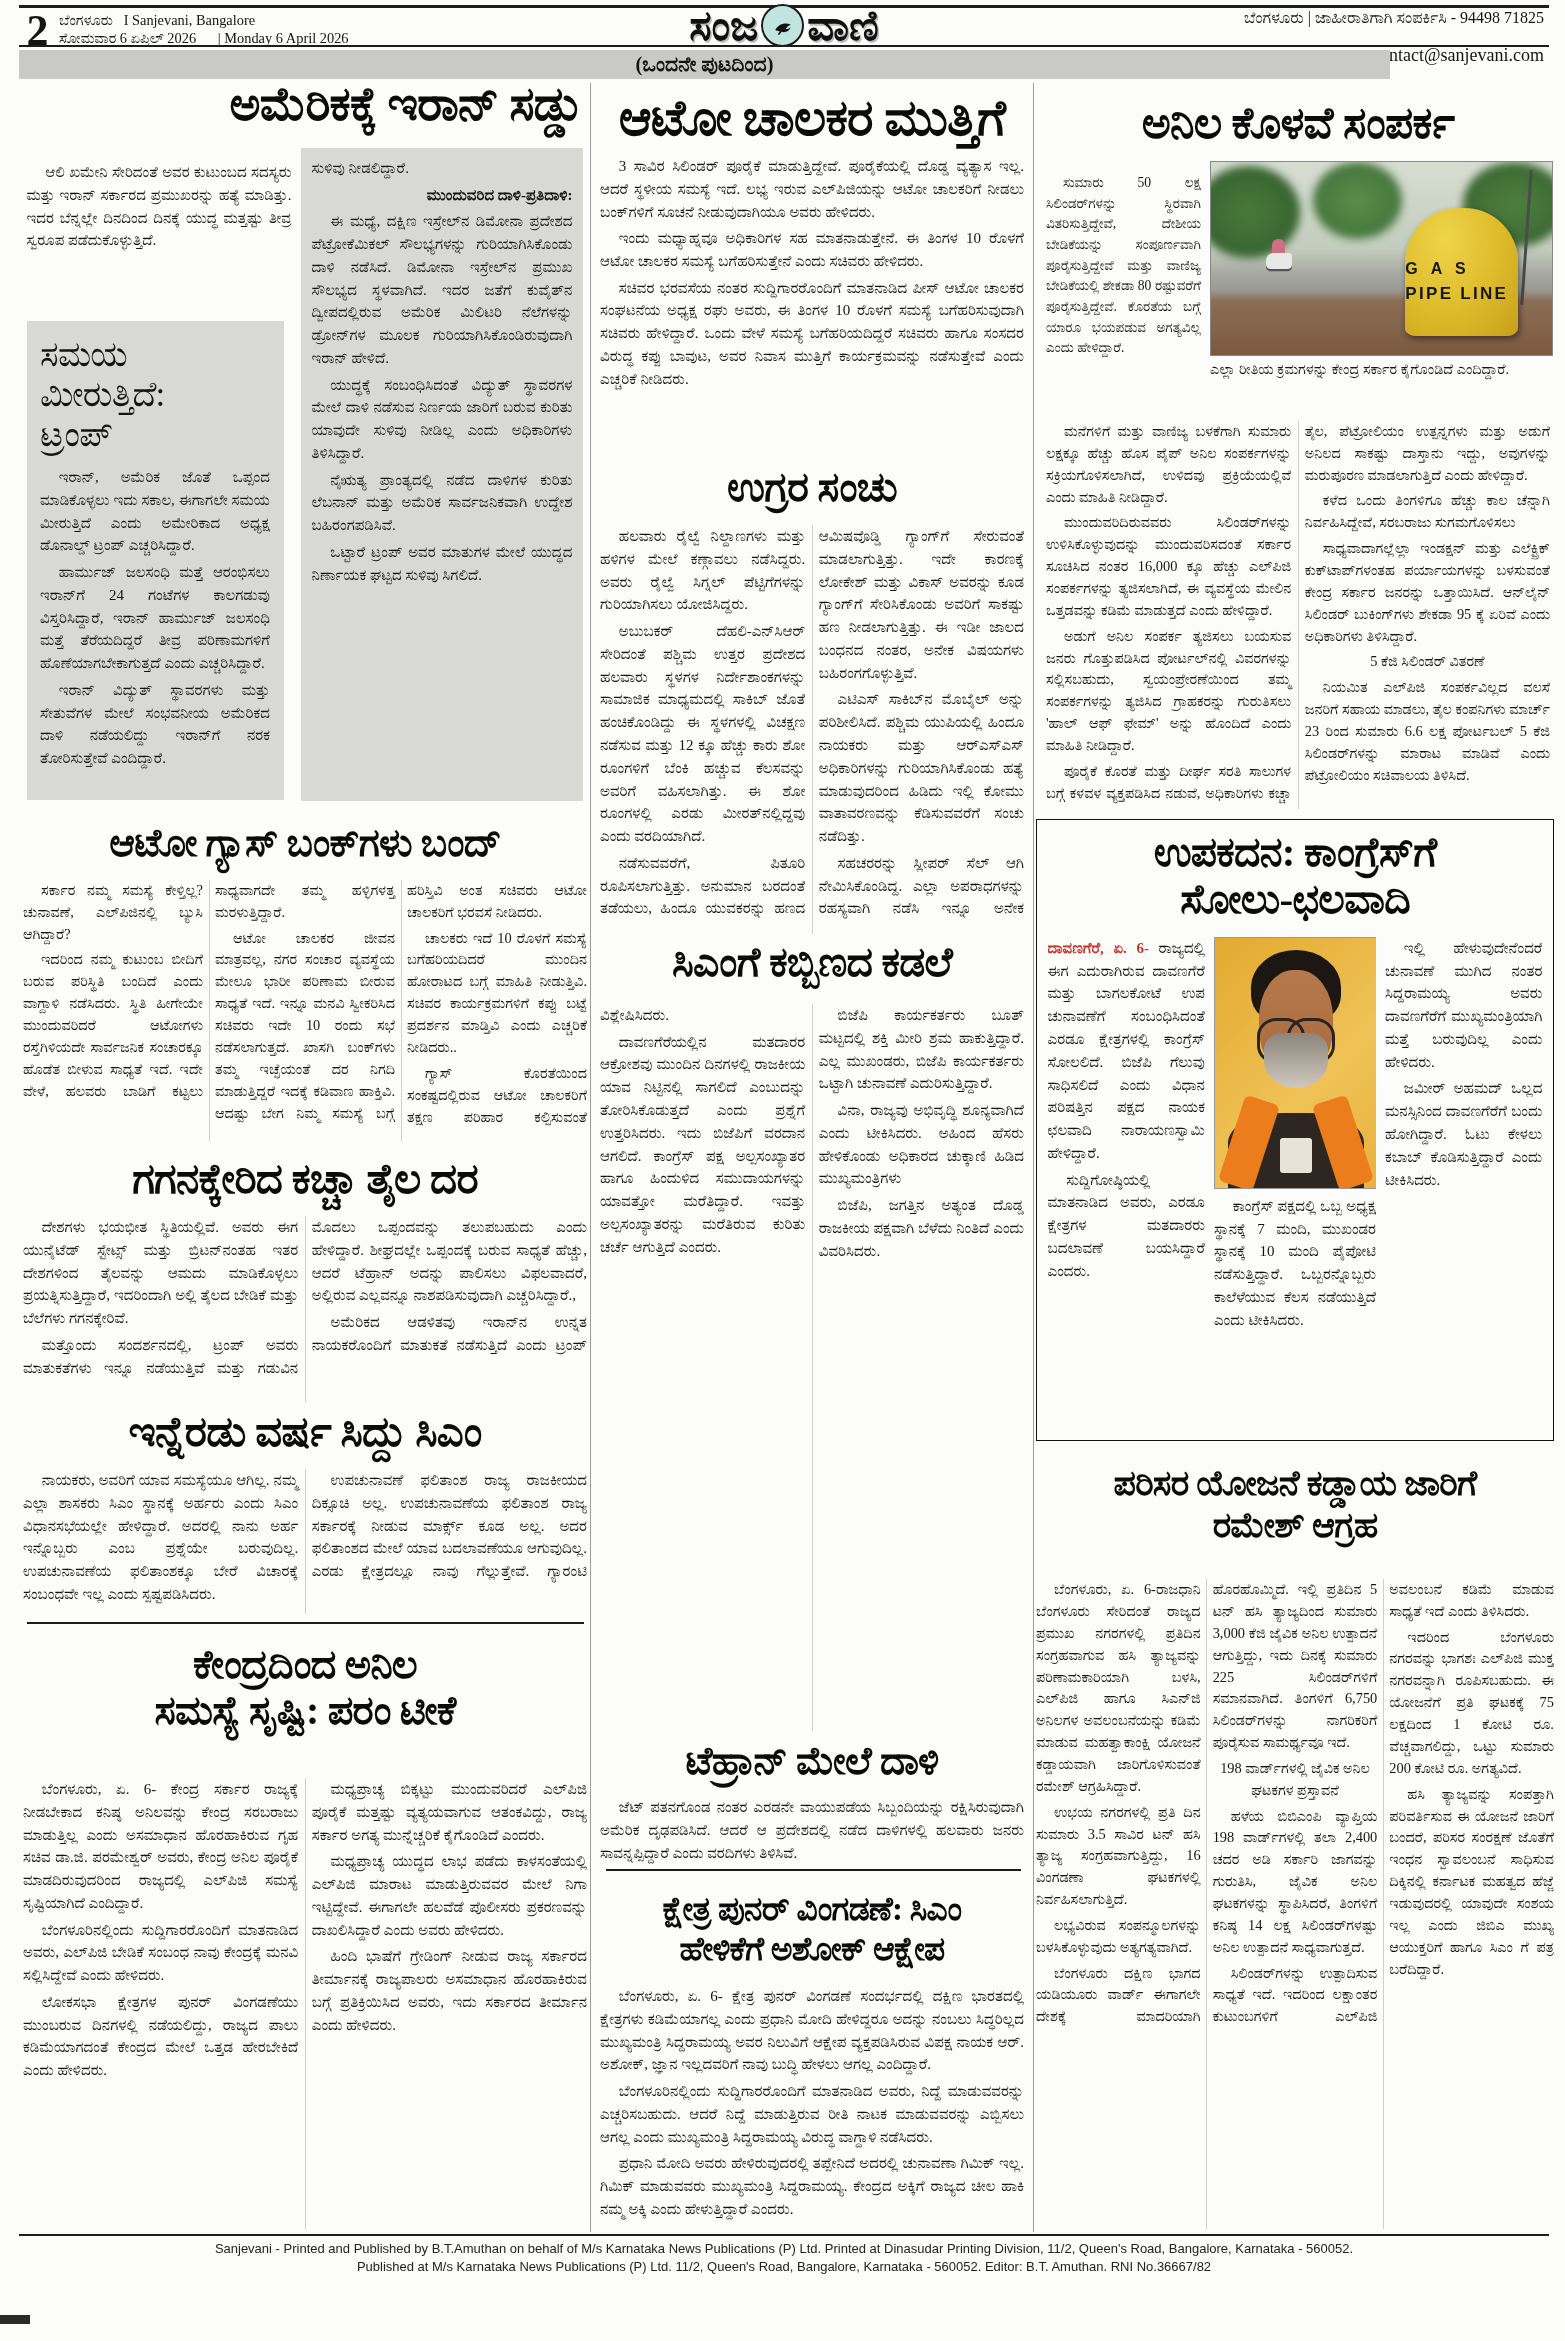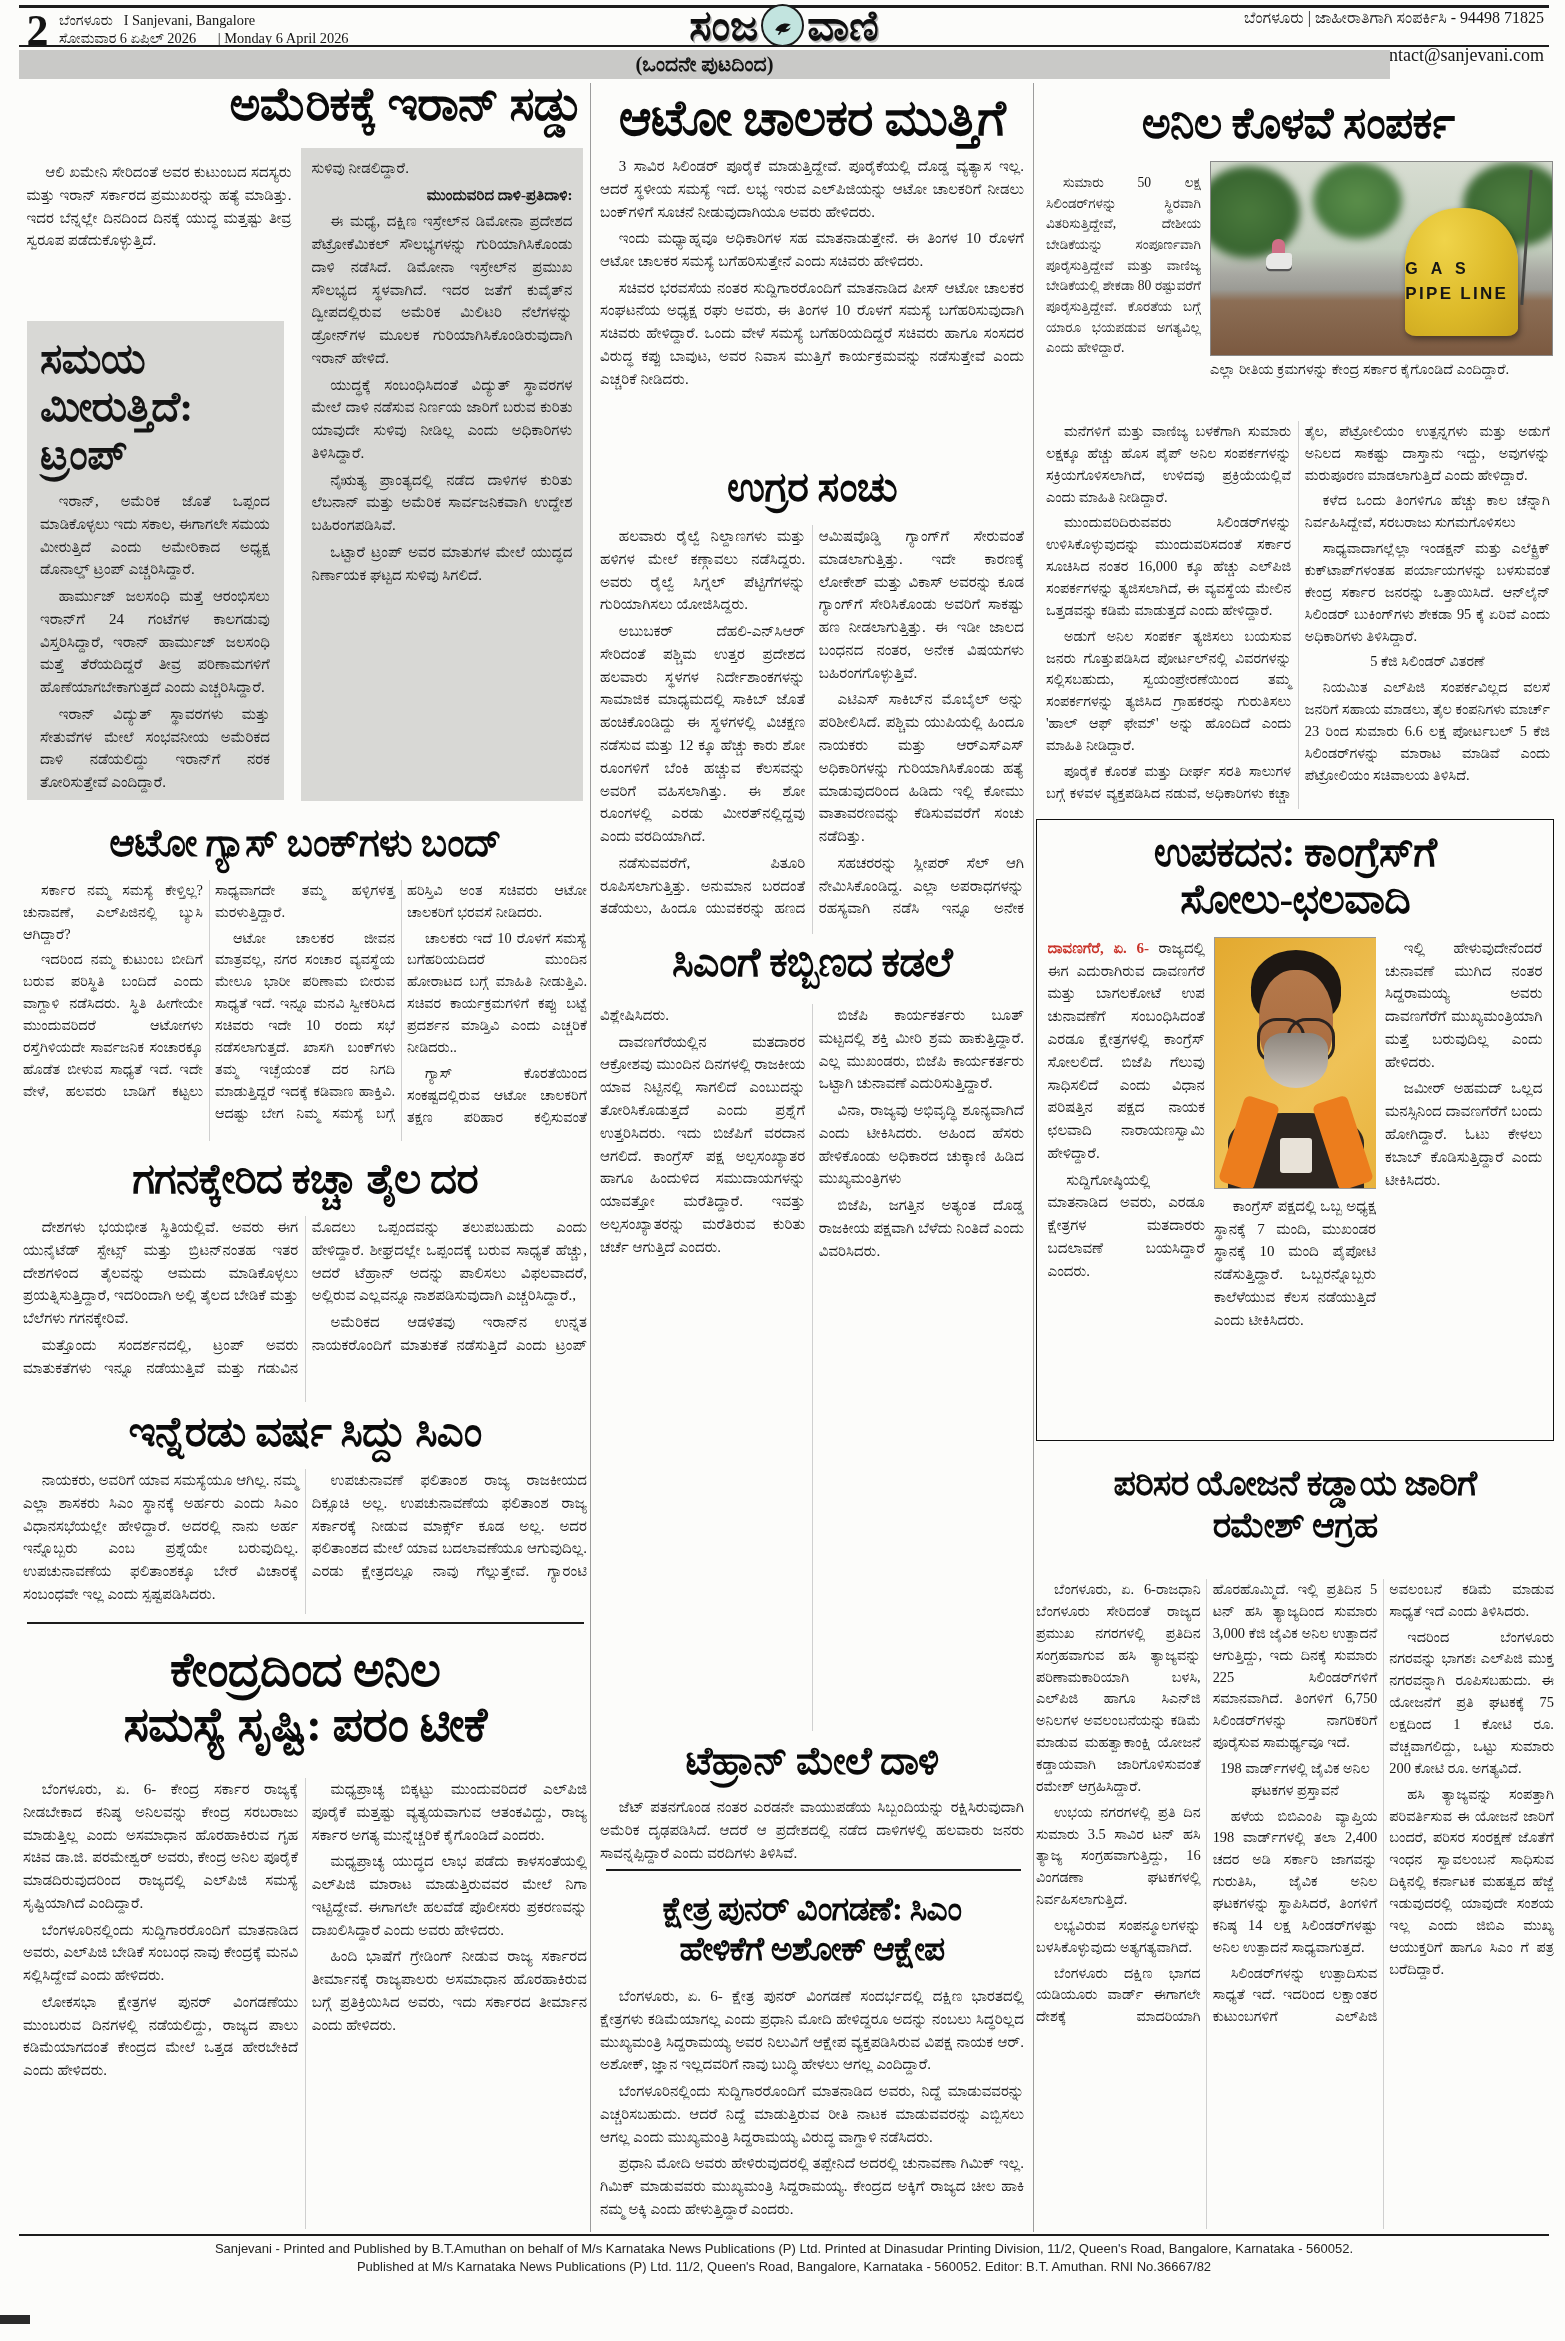--- a/index.html
+++ b/index.html
@@ -22,21 +22,21 @@
   .dateline{color:#c9342a;font-weight:700;}
   .sans{font-family:"Liberation Sans","DejaVu Sans",sans-serif;}
   
   .mast-num{font-size:44px;font-weight:700;line-height:0.9;}
   .mast-small{font-size:14.4px;line-height:1.25;}
   .logo-wrap{display:flex;align-items:center;justify-content:center;gap:3px;}
   .logo-txt{font-size:42px;font-weight:900;letter-spacing:0;color:#101010;text-shadow:1.5px 1.5px 0 #bdbdbd;}
   .logo-circ{width:39px;height:39px;border-radius:50%;background:#c2e4df;border:2.3px solid #1a1a1a;display:flex;align-items:center;justify-content:center;}
   .banner{background:#c9c9c7;font-weight:700;font-size:20.4px;}
   
-  .trump-title{font-size:42px;font-weight:700;line-height:1.15;letter-spacing:-0.8px;}
+  .trump-title{font-size:35px;font-weight:400;line-height:1.15;letter-spacing:-0.8px;}
   
   .gas-photo{background:linear-gradient(#d8ddd2 0%,#c2cdbd 45%,#a8a8a2 58%,#9b9b95 66%,#8c6e55 72%,#7b5940 100%);overflow:hidden;border:0.8px solid #888;}
   .tree{position:absolute;border-radius:50%;filter:blur(4.5px);}
   .stone{position:absolute;left:57%;bottom:10%;width:33%;height:66%;
          background:radial-gradient(ellipse at 35% 25%, #f0d44a 0%, #ddba29 55%, #c6a01c 100%);
          border-radius:48% 48% 10% 10% / 42% 42% 6% 6%;box-shadow:1.5px 3px 6px rgba(0,0,0,.45);}
   .stone-label{position:absolute;left:0;right:0;top:38%;text-align:left;font-family:"Liberation Sans",sans-serif;
          font-weight:700;color:#161616;font-size:16px;letter-spacing:4.5px;line-height:1.5;}
   .rider{position:absolute;left:16%;top:40%;width:26px;height:35px;}
   .rider .r-body{position:absolute;left:6px;top:0;width:13.6px;height:16.7px;background:#cf6f86;border-radius:6px 6px 3px 3px;}
@@ -140,21 +140,21 @@
   </div>
 
   <div class="abs hl center" style="left:23px;top:1410px;width:564px;font-size:42px;">ಇನ್ನೆರಡು ವರ್ಷ ಸಿದ್ದು ಸಿಎಂ</div>
   <div class="abs body-text cols2 colrule" style="left:23px;top:1469px;width:564px;height:145px;">
     <p>ನಾಯಕರು, ಅವರಿಗೆ ಯಾವ ಸಮಸ್ಯೆಯೂ ಆಗಿಲ್ಲ. ನಮ್ಮ ಎಲ್ಲಾ ಶಾಸಕರು ಸಿಎಂ ಸ್ಥಾನಕ್ಕೆ ಅರ್ಹರು ಎಂದು ಸಿಎಂ ವಿಧಾನಸಭೆಯಲ್ಲೇ ಹೇಳಿದ್ದಾರೆ. ಅದರಲ್ಲಿ ನಾನು ಅರ್ಹ ಇನ್ನೊಬ್ಬರು ಎಂಬ ಪ್ರಶ್ನೆಯೇ ಬರುವುದಿಲ್ಲ. ಉಪಚುನಾವಣೆಯ ಫಲಿತಾಂಶಕ್ಕೂ ಬೇರೆ ವಿಚಾರಕ್ಕೆ ಸಂಬಂಧವೇ ಇಲ್ಲ ಎಂದು ಸ್ಪಷ್ಟಪಡಿಸಿದರು.</p>
     <p>ಉಪಚುನಾವಣೆ ಫಲಿತಾಂಶ ರಾಜ್ಯ ರಾಜಕೀಯದ ದಿಕ್ಸೂಚಿ ಅಲ್ಲ. ಉಪಚುನಾವಣೆಯ ಫಲಿತಾಂಶ ರಾಜ್ಯ ಸರ್ಕಾರಕ್ಕೆ ನೀಡುವ ಮಾರ್ಕ್ಸ್ ಕೂಡ ಅಲ್ಲ. ಅದರ ಫಲಿತಾಂಶದ ಮೇಲೆ ಯಾವ ಬದಲಾವಣೆಯೂ ಆಗುವುದಿಲ್ಲ. ಎರಡು ಕ್ಷೇತ್ರದಲ್ಲೂ ನಾವು ಗೆಲ್ಲುತ್ತೇವೆ. ಗ್ಯಾರಂಟಿ ಯೋಜನೆಗಳನ್ನು ಮೀರಿಯೂ ಈ ಸರ್ಕಾರದ ಆಡಳಿತ ದಕ್ಷತೆಗೆ ಜನ ಮತ ಹಾಕುತ್ತಾರೆ ಎಂದರು.</p>
   </div>
 
   <div class="hline" style="left:26.5px;top:1622px;width:557px;height:1.5px;"></div>
 
-  <div class="abs hl center" style="left:23px;top:1642px;width:564px;font-size:48px;line-height:1.15;">
+  <div class="abs hl center" style="left:23px;top:1642px;width:564px;font-size:40px;line-height:1.15;">
     <div>ಕೇಂದ್ರದಿಂದ ಅನಿಲ</div>
     <div>ಸಮಸ್ಯೆ ಸೃಷ್ಟಿ: ಪರಂ ಟೀಕೆ</div>
   </div>
   <div class="abs body-text cols2 colrule" style="left:23px;top:1778px;width:564px;height:451px;">
     <p>ಬೆಂಗಳೂರು, ಏ. 6- ಕೇಂದ್ರ ಸರ್ಕಾರ ರಾಜ್ಯಕ್ಕೆ ನೀಡಬೇಕಾದ ಕನಿಷ್ಠ ಅನಿಲವನ್ನು ಕೇಂದ್ರ ಸರಬರಾಜು ಮಾಡುತ್ತಿಲ್ಲ ಎಂದು ಅಸಮಾಧಾನ ಹೊರಹಾಕಿರುವ ಗೃಹ ಸಚಿವ ಡಾ.ಜಿ. ಪರಮೇಶ್ವರ್ ಅವರು, ಕೇಂದ್ರ ಅನಿಲ ಪೂರೈಕೆ ಮಾಡದಿರುವುದರಿಂದ ರಾಜ್ಯದಲ್ಲಿ ಎಲ್‌ಪಿಜಿ ಸಮಸ್ಯೆ ಸೃಷ್ಟಿಯಾಗಿದೆ ಎಂದಿದ್ದಾರೆ.</p>
     <p>ಬೆಂಗಳೂರಿನಲ್ಲಿಂದು ಸುದ್ದಿಗಾರರೊಂದಿಗೆ ಮಾತನಾಡಿದ ಅವರು, ಎಲ್‌ಪಿಜಿ ಬೇಡಿಕೆ ಸಂಬಂಧ ನಾವು ಕೇಂದ್ರಕ್ಕೆ ಮನವಿ ಸಲ್ಲಿಸಿದ್ದೇವೆ ಎಂದು ಹೇಳಿದರು.</p>
     <p>ಲೋಕಸಭಾ ಕ್ಷೇತ್ರಗಳ ಪುನರ್ ವಿಂಗಡಣೆಯು ಮುಂಬರುವ ದಿನಗಳಲ್ಲಿ ನಡೆಯಲಿದ್ದು, ರಾಜ್ಯದ ಪಾಲು ಕಡಿಮೆಯಾಗದಂತೆ ಕೇಂದ್ರದ ಮೇಲೆ ಒತ್ತಡ ಹೇರಬೇಕಿದೆ ಎಂದು ಹೇಳಿದರು.</p>
     <p>ಮಧ್ಯಪ್ರಾಚ್ಯ ಬಿಕ್ಕಟ್ಟು ಮುಂದುವರಿದರೆ ಎಲ್‌ಪಿಜಿ ಪೂರೈಕೆ ಮತ್ತಷ್ಟು ವ್ಯತ್ಯಯವಾಗುವ ಆತಂಕವಿದ್ದು, ರಾಜ್ಯ ಸರ್ಕಾರ ಅಗತ್ಯ ಮುನ್ನೆಚ್ಚರಿಕೆ ಕೈಗೊಂಡಿದೆ ಎಂದರು.</p>
     <p>ಮಧ್ಯಪ್ರಾಚ್ಯ ಯುದ್ಧದ ಲಾಭ ಪಡೆದು ಕಾಳಸಂತೆಯಲ್ಲಿ ಎಲ್‌ಪಿಜಿ ಮಾರಾಟ ಮಾಡುತ್ತಿರುವವರ ಮೇಲೆ ನಿಗಾ ಇಟ್ಟಿದ್ದೇವೆ. ಈಗಾಗಲೇ ಹಲವೆಡೆ ಪೊಲೀಸರು ಪ್ರಕರಣವನ್ನು ದಾಖಲಿಸಿದ್ದಾರೆ ಎಂದು ಅವರು ಹೇಳಿದರು.</p>
     <p>ಹಿಂದಿ ಭಾಷೆಗೆ ಗ್ರೇಡಿಂಗ್ ನೀಡುವ ರಾಜ್ಯ ಸರ್ಕಾರದ ತೀರ್ಮಾನಕ್ಕೆ ರಾಜ್ಯಪಾಲರು ಅಸಮಾಧಾನ ಹೊರಹಾಕಿರುವ ಬಗ್ಗೆ ಪ್ರತಿಕ್ರಿಯಿಸಿದ ಅವರು, ಇದು ಸರ್ಕಾರದ ತೀರ್ಮಾನ ಎಂದು ಹೇಳಿದರು.</p>

